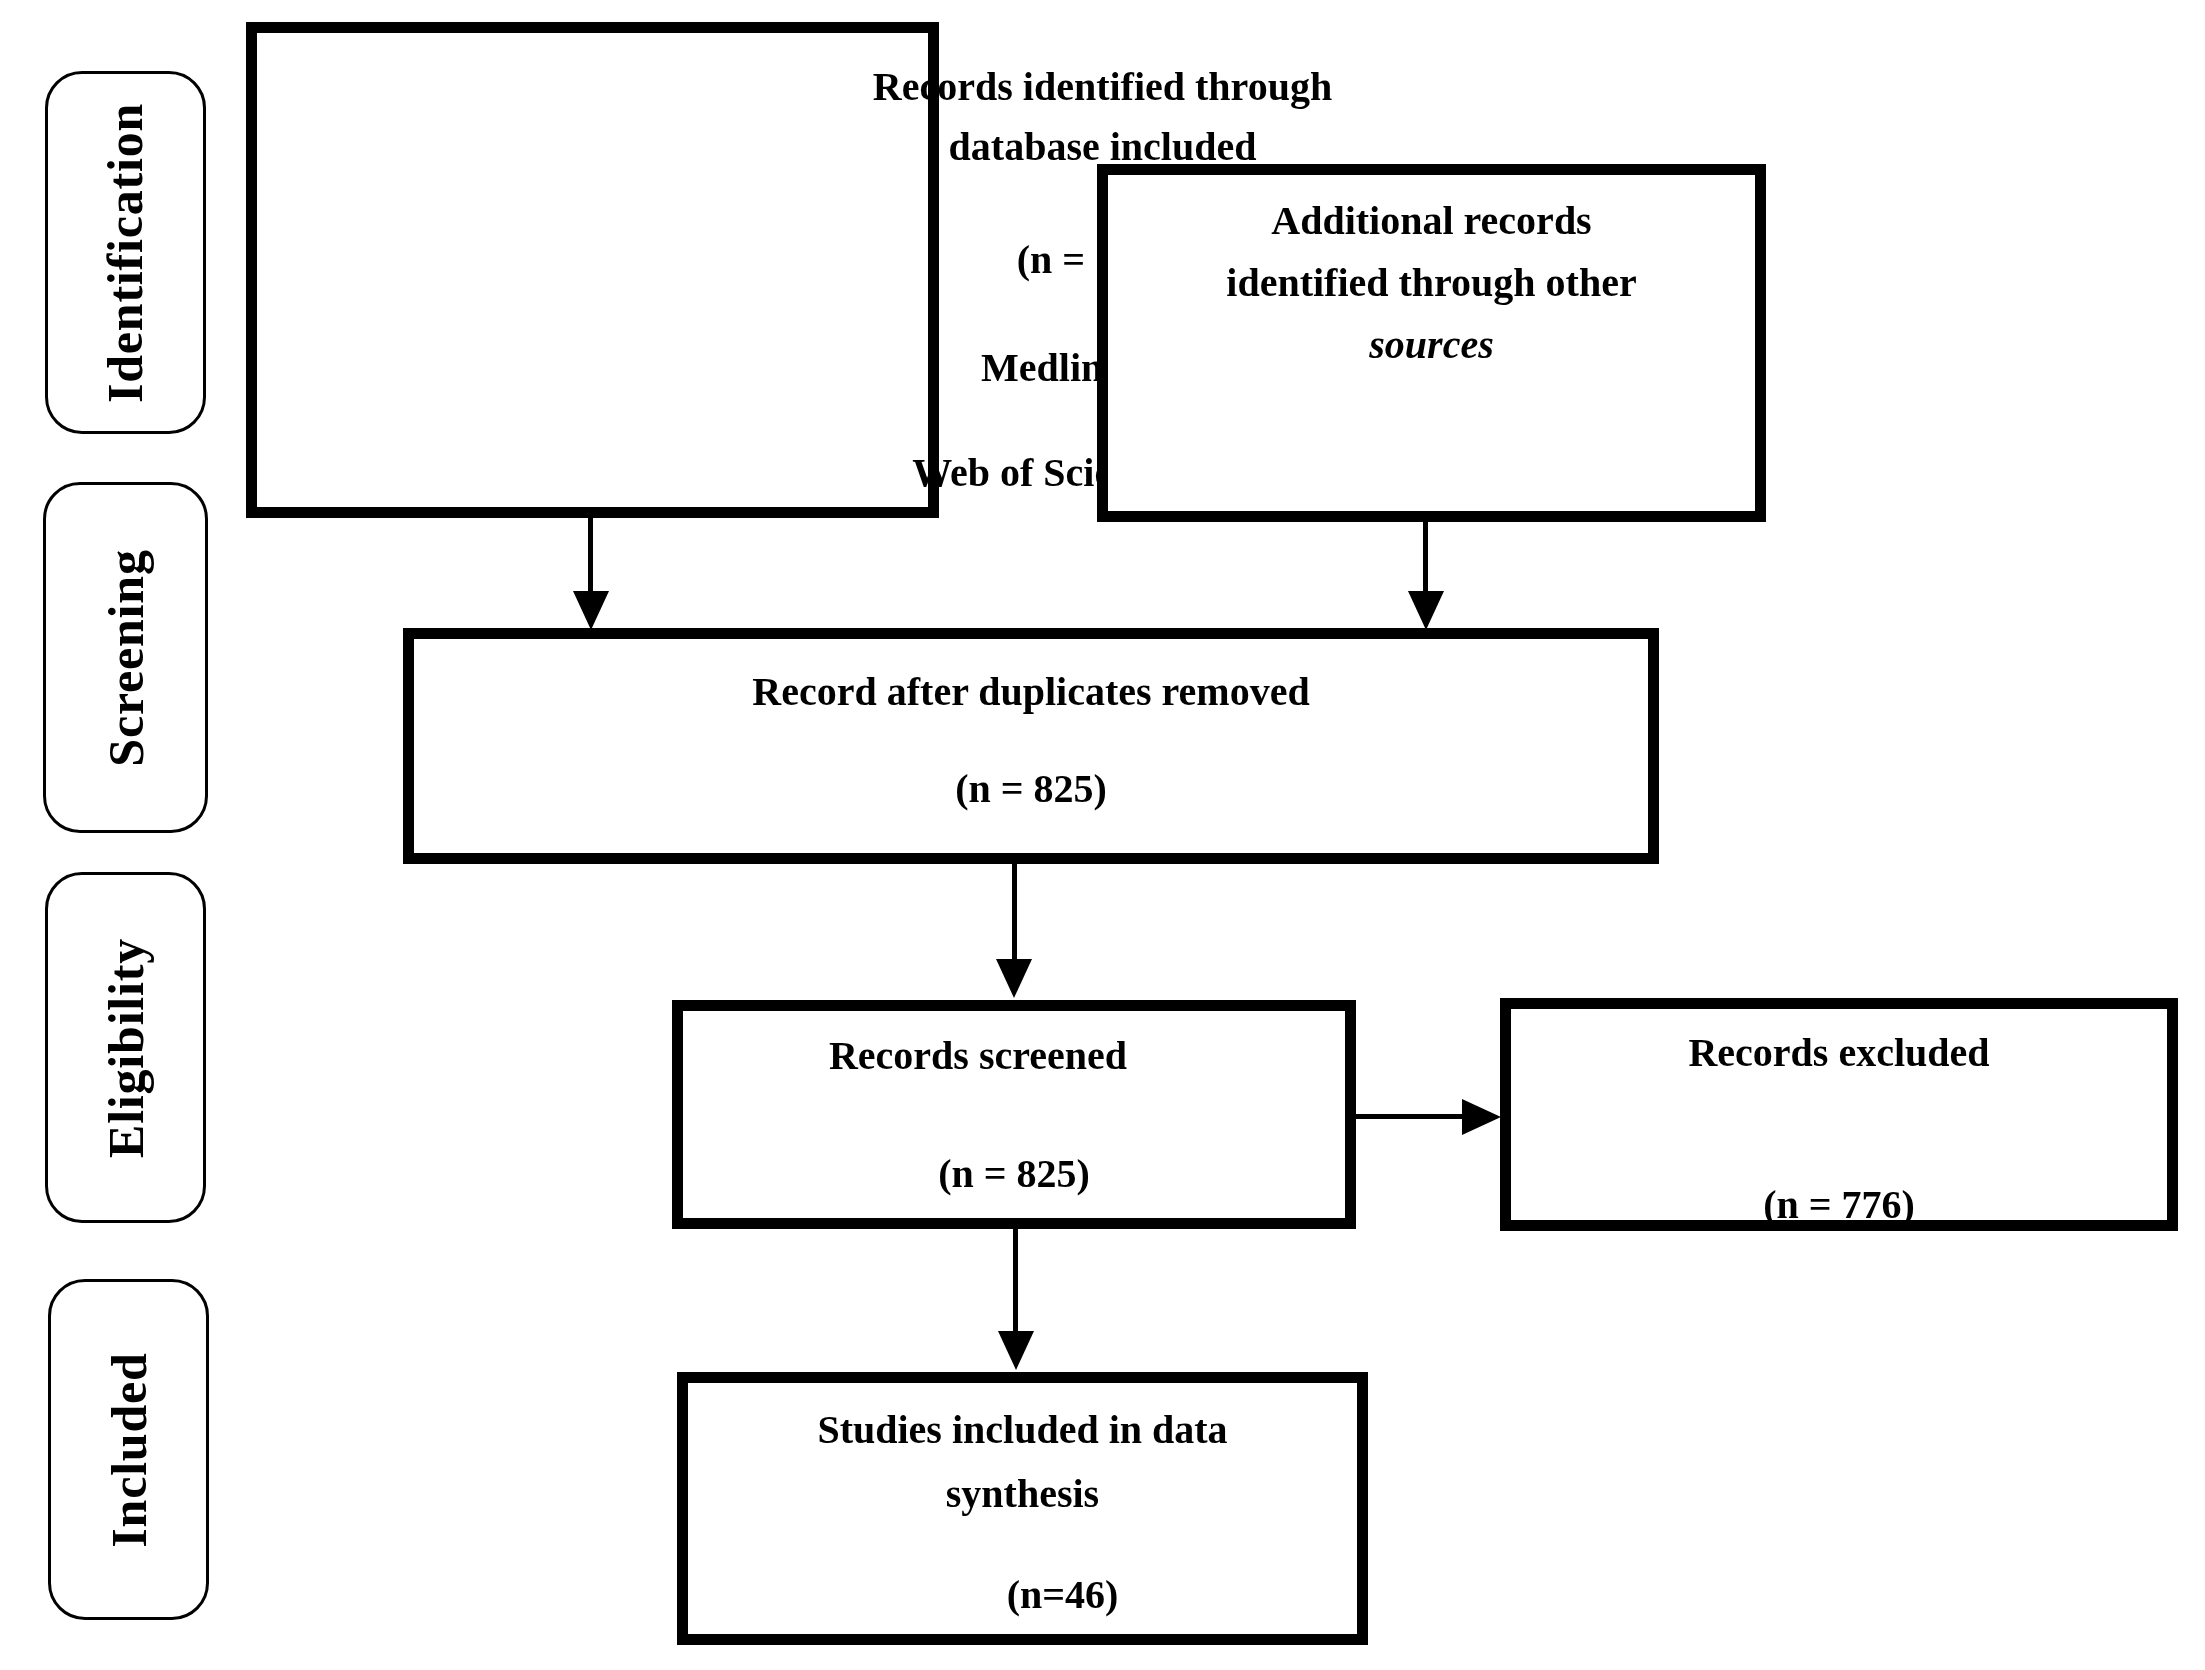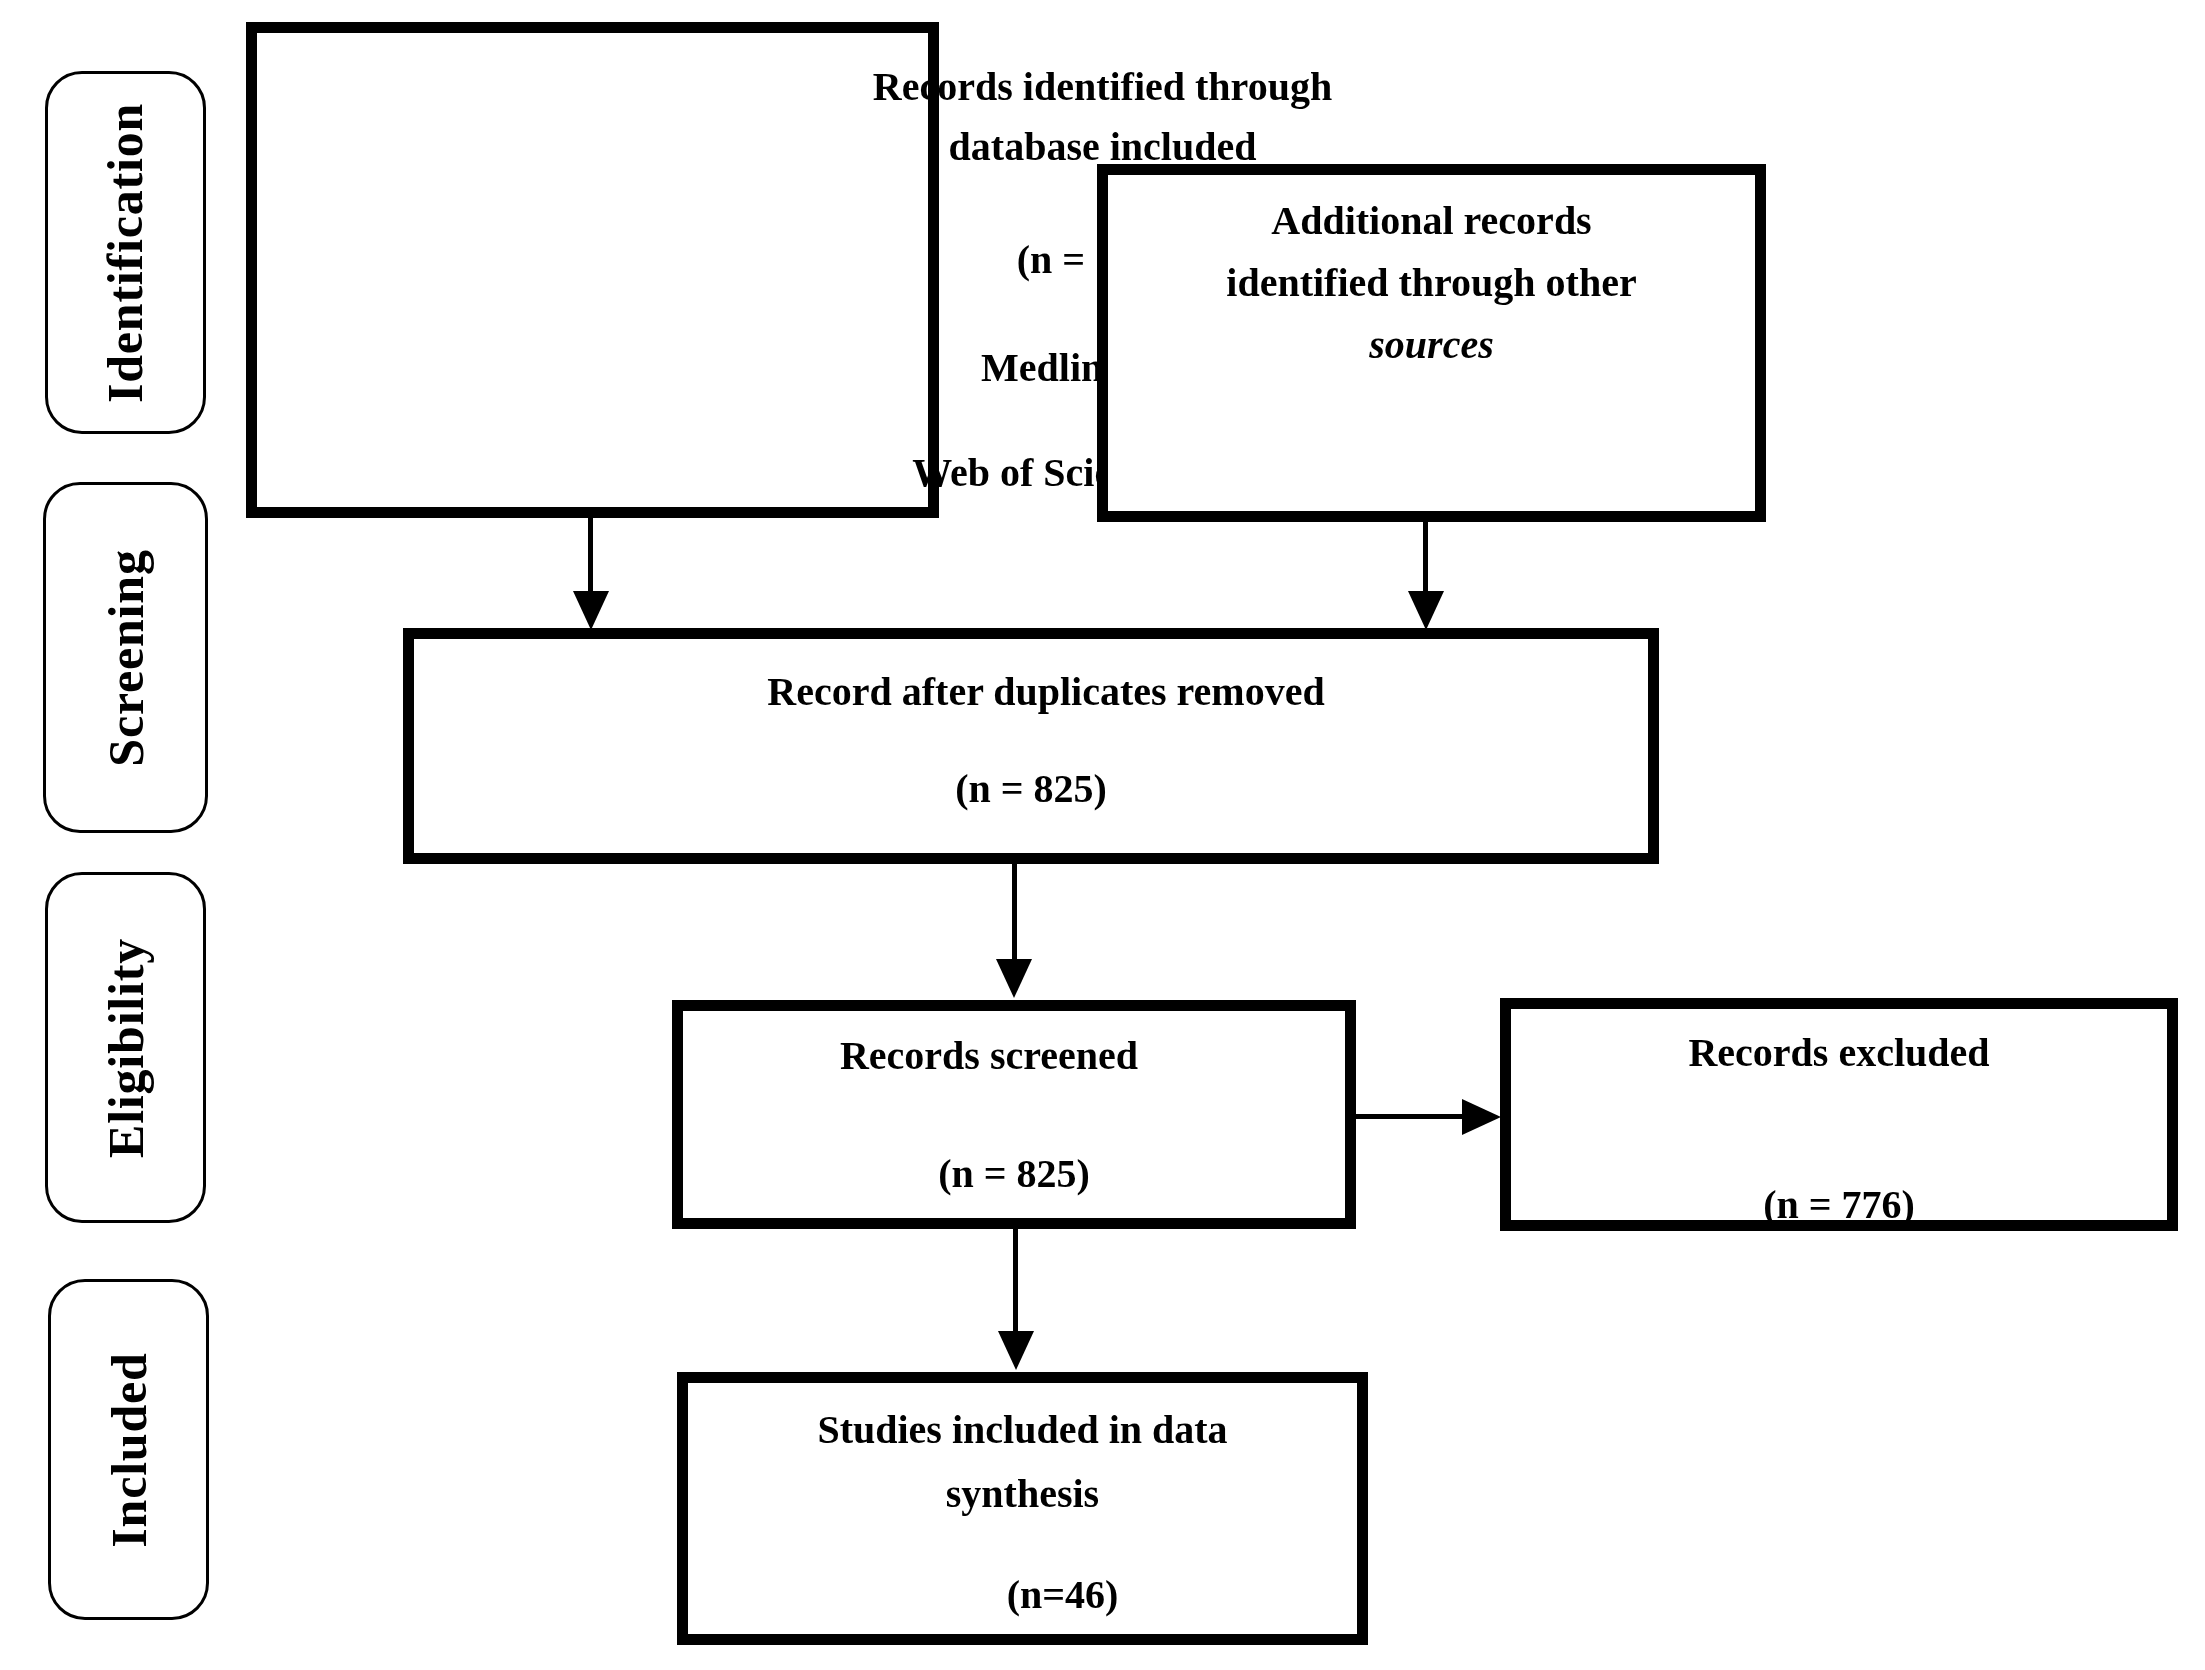--- a/index.html
+++ b/index.html
@@ -107,25 +107,25 @@
   <div class="tline" style="top:260px;">(n = 1526)</div>
   <div class="tline" style="top:368px;">Medline = 321</div>
   <div class="tline" style="top:473px;">Web of Science = 1205</div>
 
   <div class="pbox" id="box-additional"></div>
   <div class="tline" style="top:283px; left:1097px; width:669px;">identified through other</div>
   <div class="tline" style="top:221px; left:1097px; width:669px;">Additional records</div>
   <div class="tline" style="top:345px; left:1097px; width:669px;font-style:italic;">sources</div>
 
   <div class="pbox" id="box-duplicates"></div>
-  <div class="tline" style="top:692px; left:403px; width:1256px;padding-left:15px;">Record after duplicates removed</div>
+  <div class="tline" style="top:692px; left:403px; width:1256px;">Record after duplicates removed</div>
   <div class="tline" style="top:789px; left:403px; width:1256px;">(n = 825)</div>
 
   <div class="pbox" id="box-screened"></div>
-  <div class="tline" style="top:1056px; left:672px; width:612px;padding-left:11px;">Records screened</div>
+  <div class="tline" style="top:1056px; left:672px; width:612px;">Records screened</div>
   <div class="tline" style="top:1174px; left:672px; width:684px;">(n = 825)</div>
 
   <div class="pbox" id="box-excluded"></div>
   <div class="tline" style="top:1053px; left:1500px; width:678px;">Records excluded</div>
   <div class="tline" style="top:1169px; left:1500px; width:678px;margin-top:36px;">(n = 776)</div>
 
   <div class="pbox" id="box-synthesis"></div>
   <div class="tline" style="top:1430px; left:677px; width:691px;">Studies included in data</div>
   <div class="tline" style="top:1494px; left:677px; width:691px;">synthesis</div>
   <div class="tline" style="top:1595px; left:677px; width:691px;padding-left:40px;">(n=46)</div>

